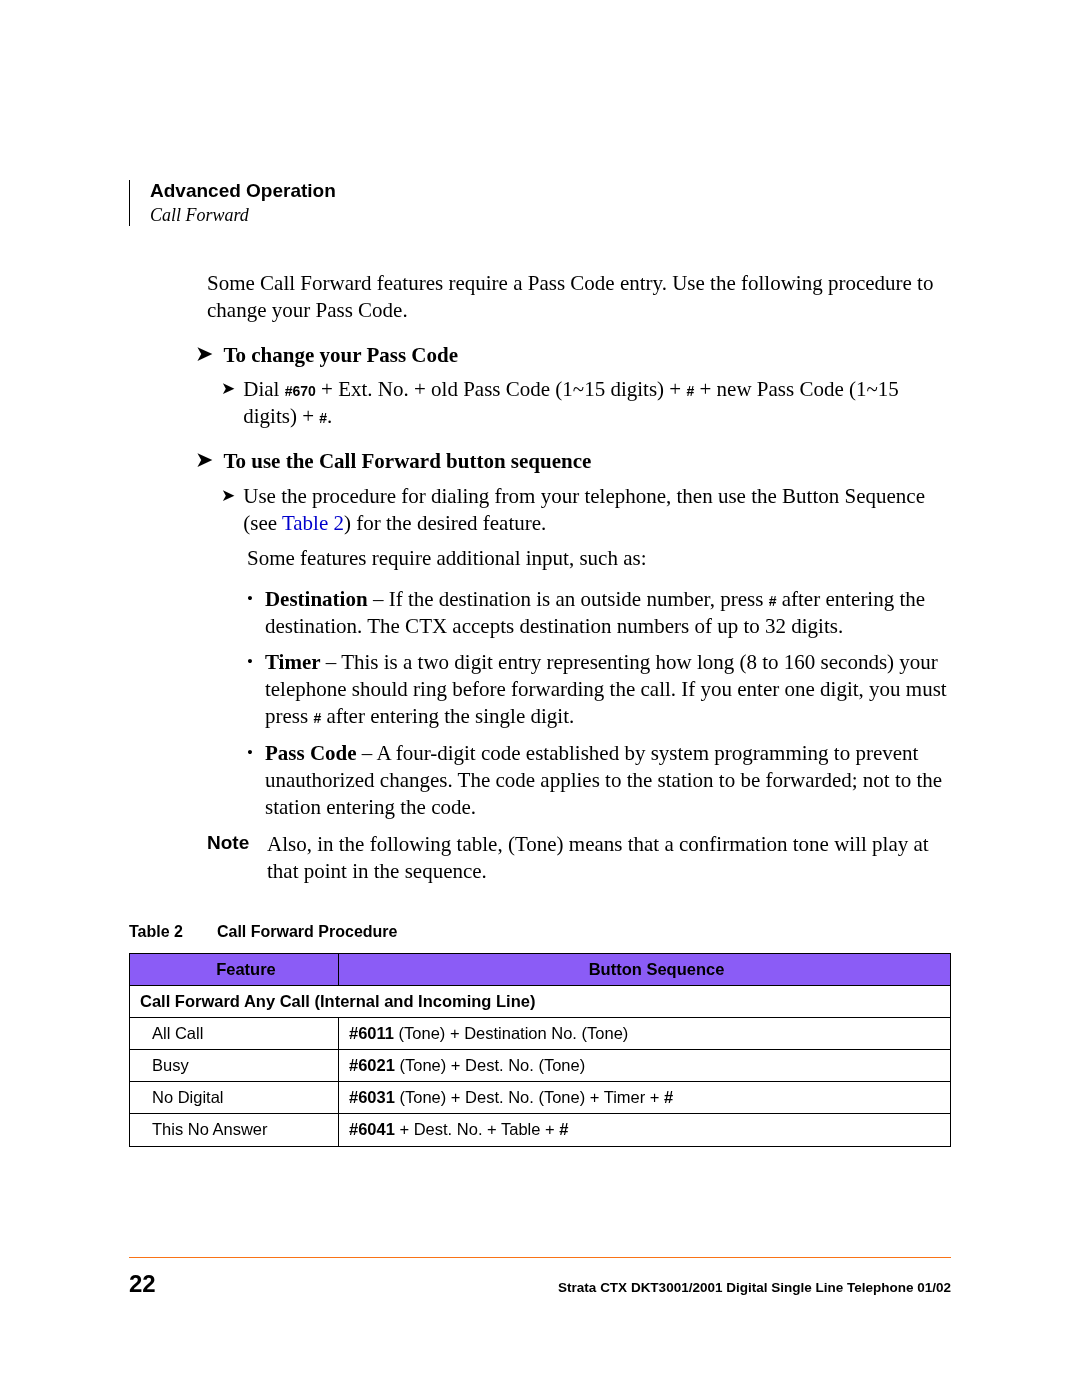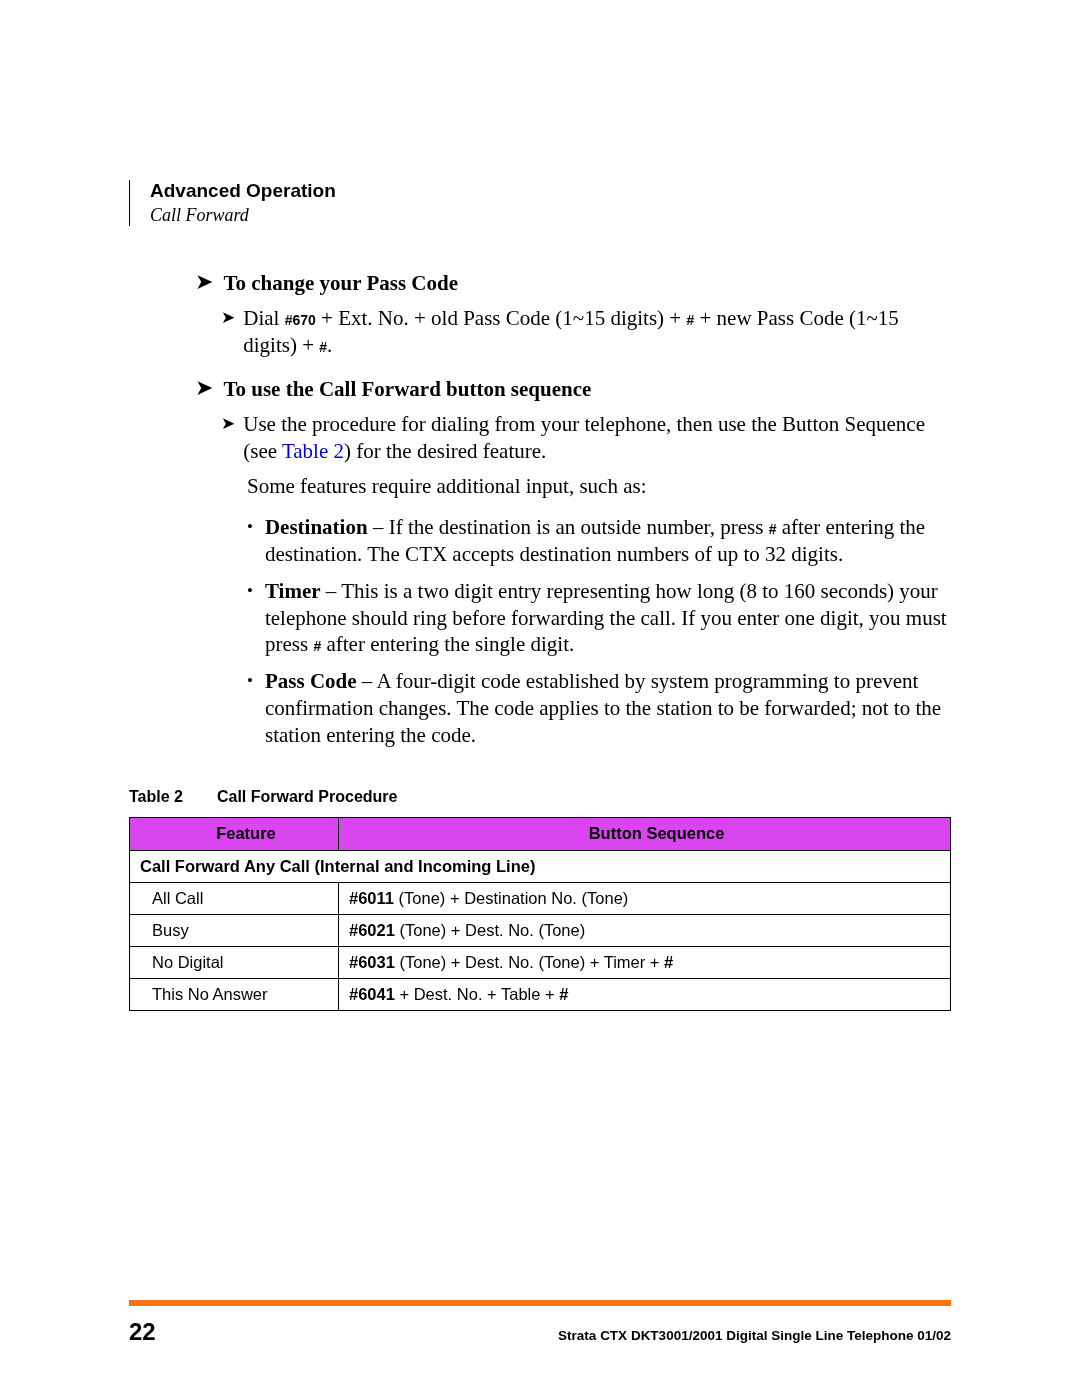--- a/index.html
+++ b/index.html
@@ -118,41 +118,41 @@
     font-family: Arial, Helvetica, sans-serif;
     font-size: 16.5px;
   }
   table.proc-table th, table.proc-table td {
     border: 1px solid #000;
     padding: 5px 8px 5px 10px;
     text-align: left;
     vertical-align: middle;
   }
   table.proc-table th {
-    background: #d946ef;
+    background: #8b5cf6;
     font-weight: bold;
     text-align: center;
     padding-left: 32px;
   }
   .th-feature { width: 168px; }
   .section-row td {
     font-weight: bold;
     padding-left: 10px;
   }
   .feat-cell { padding-left: 22px !important; }
   .seq-cell { font-weight: normal; }
   .seq-code { font-weight: bold; }
   .sans-bold { font-family: Arial, Helvetica, sans-serif; font-weight: bold; font-size: 14px; }
   .link { color: #0000cc; }
   .footer {
     position: absolute;
     left: 129px;
-    top: 1300px;
+    top: 1257px;
     width: 822px;
-    border-top: 6px solid #f97316;
+    border-top: 1px solid #f97316;
     padding-top: 12px;
     display: flex;
     align-items: baseline;
   }
   .page-num {
     font-family: Arial, Helvetica, sans-serif;
     font-weight: bold;
     font-size: 24px;
   }
   .footer-text {
@@ -167,20 +167,21 @@
 
 <div class="page">
 
   <div class="header-rule">
     <div class="header-title">Advanced Operation</div>
     <div class="header-sub">Call Forward</div>
   </div>
 
   <div class="body">
 
+    <div class="para">Some Call Forward features require a Pass Code entry. Use the following procedure to change your Pass Code.</div>
 
     <div class="proc">
       <span class="proc-arrow">➤</span>
       <span class="proc-title">To change your Pass Code</span>
     </div>
     <div class="sub-list">
       <div class="sub-item">
         <span class="sub-arrow">➤</span>
         <span class="sub-text">
           <span>Dial </span><span class="sans-bold">#670</span><span> + Ext. No. + old Pass Code (1~15 digits) + </span><span class="sans-bold">#</span><span> + new Pass Code (1~15 digits) + </span><span class="sans-bold">#</span><span>.</span>
@@ -212,25 +213,29 @@
       </div>
       <div class="bullet-item">
         <span class="bullet-dot">•</span>
         <span class="bullet-text">
           <b>Timer</b><span> – This is a two digit entry representing how long (8 to 160 seconds) your telephone should ring before forwarding the call. If you enter one digit, you must press </span><span class="sans-bold">#</span><span> after entering the single digit.</span>
         </span>
       </div>
       <div class="bullet-item">
         <span class="bullet-dot">•</span>
         <span class="bullet-text">
-          <b>Pass Code</b><span> – A four-digit code established by system programming to prevent confirmation changes. The code applies to the station to be forwarded; not to the station entering the code.</span>
-        </span>
-      </div>
-    </div>
-
+          <b>Pass Code</b><span> – A four-digit code established by system programming to prevent unauthorized changes. The code applies to the station to be forwarded; not to the station entering the code.</span>
+        </span>
+      </div>
+    </div>
+
+    <div class="note-row">
+      <span class="note-label">Note</span>
+      <span class="note-text">Also, in the following table, (Tone) means that a confirmation tone will play at that point in the sequence.</span>
+    </div>
 
     <div class="table-caption" style="margin-left:-78px;">
       <span class="cap-label">Table 2</span><span>Call Forward Procedure</span>
     </div>
 
     <table class="proc-table" style="margin-left:-78px; width:822px;">
       <thead>
         <tr>
           <th class="th-feature">Feature</th>
           <th>Button Sequence</th>

